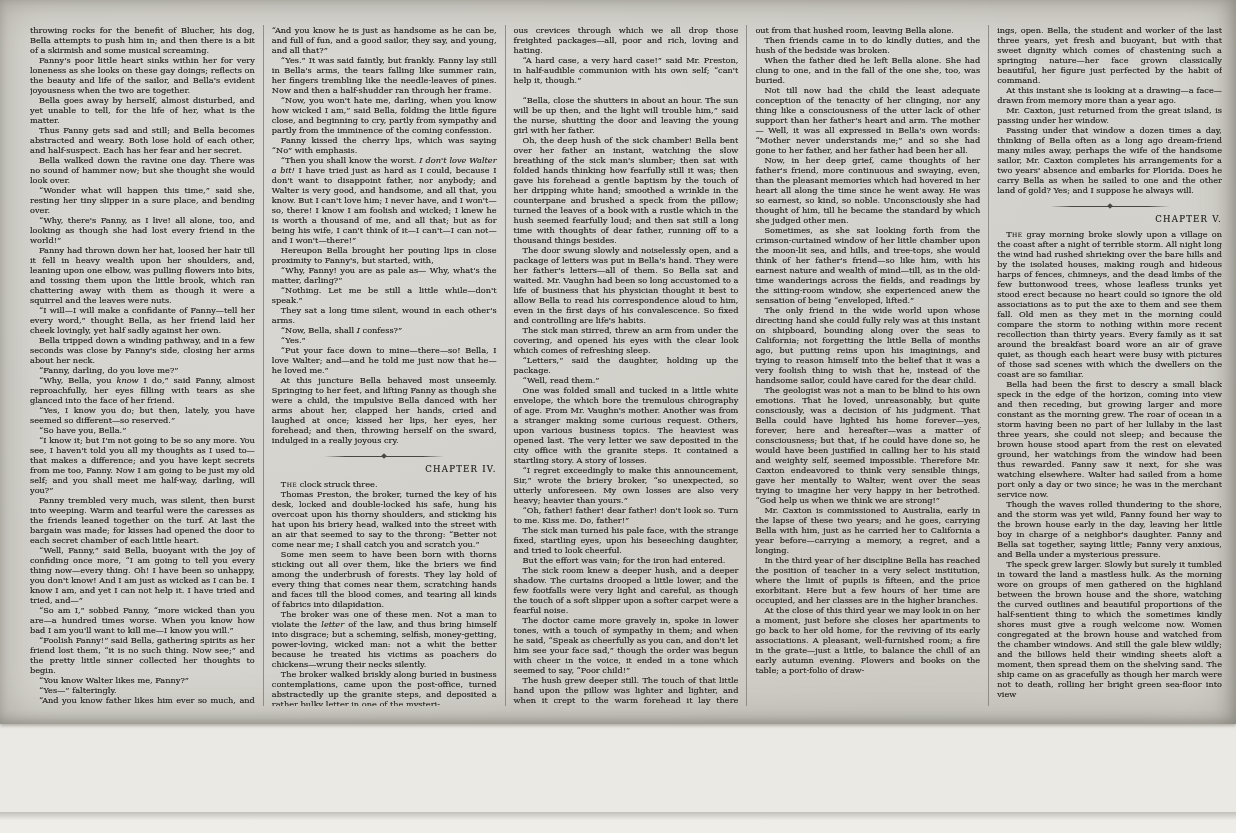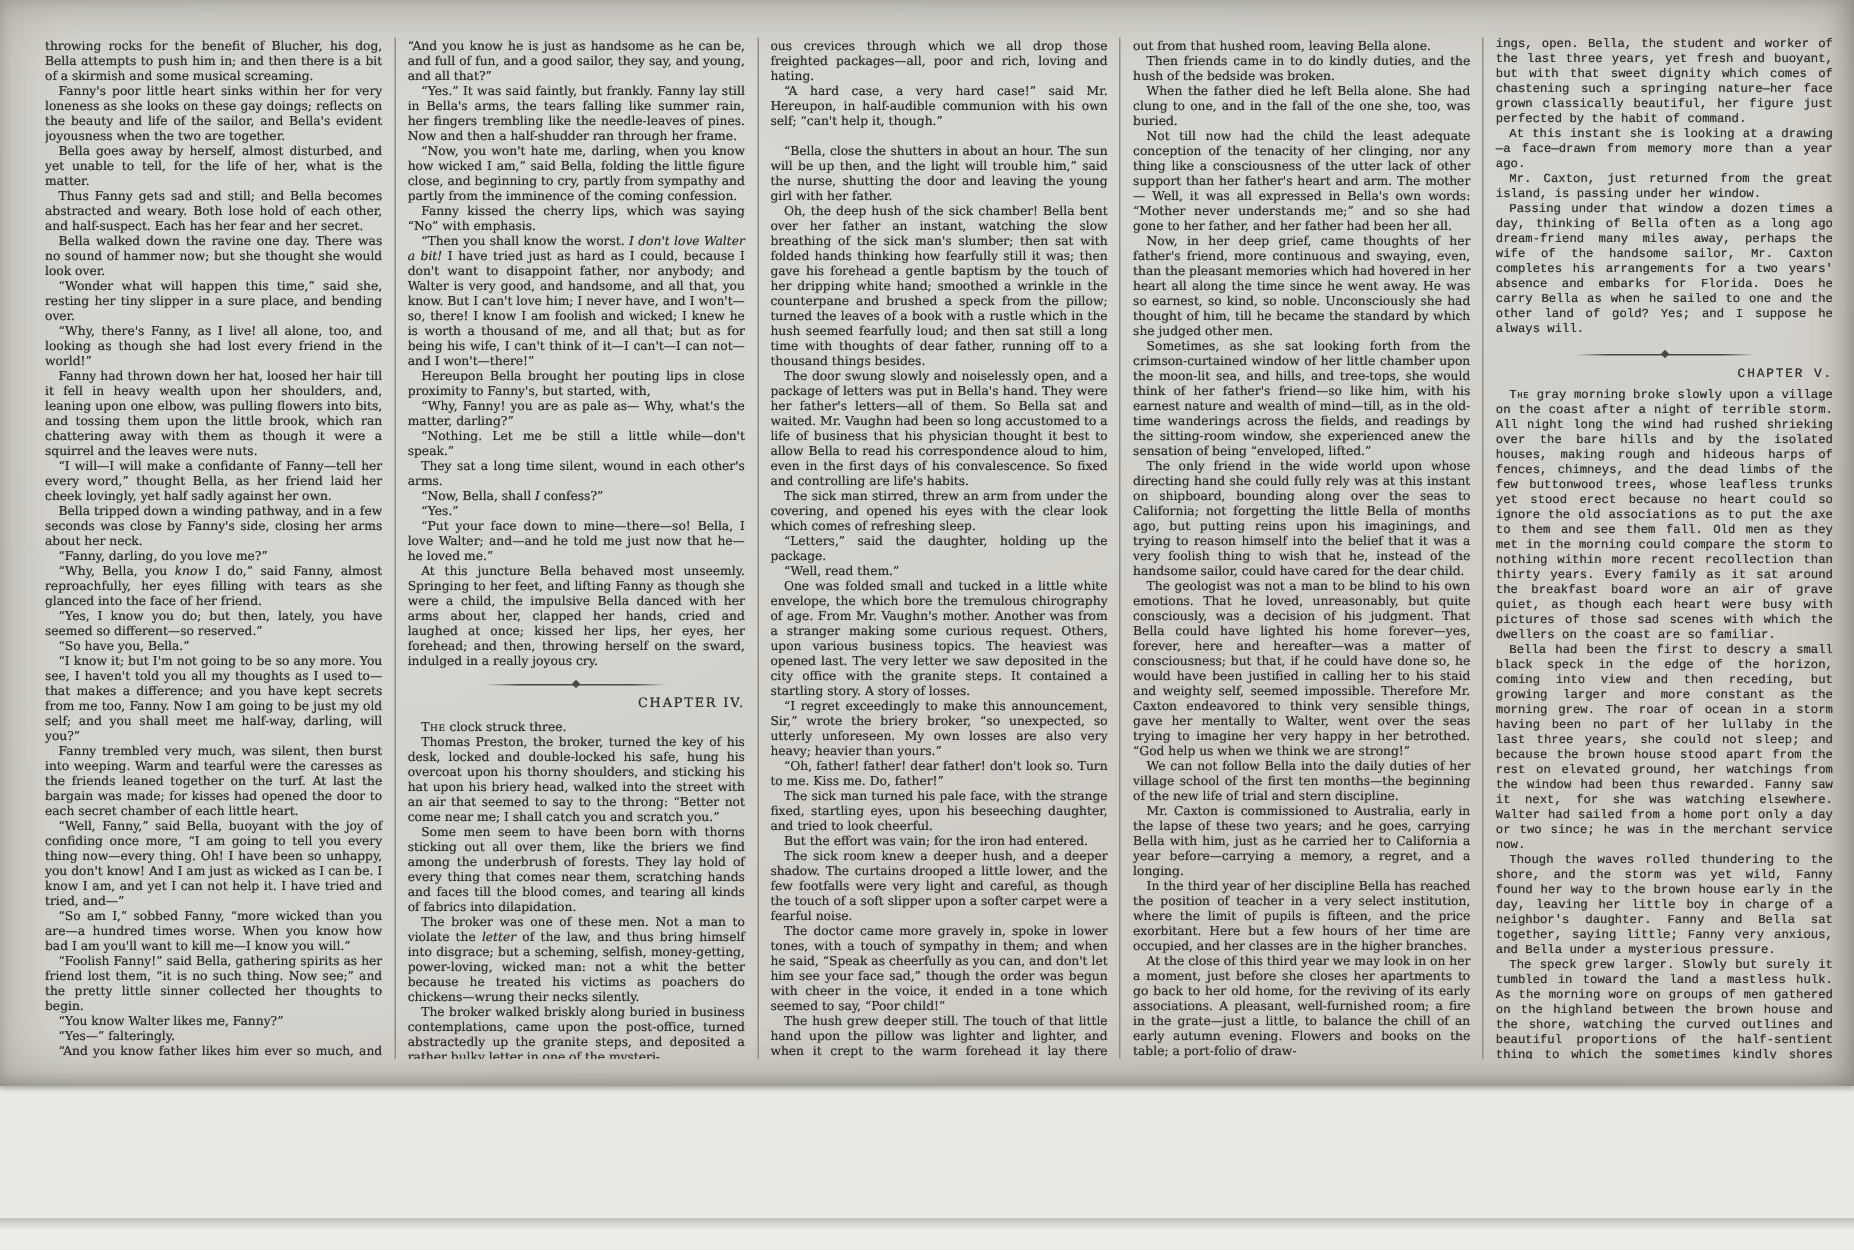--- a/index.html
+++ b/index.html
@@ -31,21 +31,21 @@
   .col {
     flex: 1 1 0;
     padding: 0 8px;
     overflow: hidden;
     font-size: 8.2px;
     line-height: 10px;
     color: #2f2d29;
     text-shadow: 0 0 0.45px rgba(45,42,38,0.65);
   }
   .col:first-child { padding-left: 0; }
-  .col:last-child  { padding-right: 0; font-family: Liberation Mono, monospace; }
+  .col:last-child  { padding-right: 0; }
   .col + .col { border-left: 1px solid #8f8d85; }
   p.para {
     margin: 0;
     text-indent: 9px;
     text-align: justify;
   }
   p.para.cont { text-indent: 0; }
   .lead-word { font-variant: small-caps; letter-spacing: 0.4px; margin-top: 12px; }
   .chapter-heading {
     text-align: right;
@@ -126,21 +126,21 @@
         <div class="ornament"></div>
         <div class="chapter-heading">CHAPTER IV.</div>
         <p class="para"><span class="lead-word">The</span> clock struck three.</p>
         <p class="para">Thomas Preston, the broker, turned the key of his desk, locked and double-locked his safe, hung his overcoat upon his thorny shoulders, and sticking his hat upon his briery head, walked into the street with an air that seemed to say to the throng: “Better not come near me; I shall catch you and scratch you.”</p>
         <p class="para">Some men seem to have been born with thorns sticking out all over them, like the briers we find among the underbrush of forests. They lay hold of every thing that comes near them, scratching hands and faces till the blood comes, and tearing all kinds of fabrics into dilapidation.</p>
         <p class="para">The broker was one of these men. Not a man to violate the <i>letter</i> of the law, and thus bring himself into disgrace; but a scheming, selfish, money-getting, power-loving, wicked man: not a whit the better because he treated his victims as poachers do chickens—wrung their necks silently.</p>
         <p class="para">The broker walked briskly along buried in business contemplations, came upon the post-office, turned abstractedly up the granite steps, and deposited a rather bulky letter in one of the mysteri-</p>
       </div>
     <div class="col">
         <p class="para cont">ous crevices through which we all drop those freighted packages—all, poor and rich, loving and hating.</p>
-        <p class="para">“A hard case, a very hard case!” said Mr. Hereupon, in half-audible communion with his own self; “can't help it, though.”</p>
+        <p class="para">“A hard case, a very hard case!” said Mr. Preston, in half-audible communion with his own self; “can't help it, though.”</p>
         <div class="scene-break"></div>
         <p class="para">“Bella, close the shutters in about an hour. The sun will be up then, and the light will trouble him,” said the nurse, shutting the door and leaving the young girl with her father.</p>
         <p class="para">Oh, the deep hush of the sick chamber! Bella bent over her father an instant, watching the slow breathing of the sick man's slumber; then sat with folded hands thinking how fearfully still it was; then gave his forehead a gentle baptism by the touch of her dripping white hand; smoothed a wrinkle in the counterpane and brushed a speck from the pillow; turned the leaves of a book with a rustle which in the hush seemed fearfully loud; and then sat still a long time with thoughts of dear father, running off to a thousand things besides.</p>
         <p class="para">The door swung slowly and noiselessly open, and a package of letters was put in Bella's hand. They were her father's letters—all of them. So Bella sat and waited. Mr. Vaughn had been so long accustomed to a life of business that his physician thought it best to allow Bella to read his correspondence aloud to him, even in the first days of his convalescence. So fixed and controlling are life's habits.</p>
         <p class="para">The sick man stirred, threw an arm from under the covering, and opened his eyes with the clear look which comes of refreshing sleep.</p>
         <p class="para">“Letters,” said the daughter, holding up the package.</p>
         <p class="para">“Well, read them.”</p>
         <p class="para">One was folded small and tucked in a little white envelope, the which bore the tremulous chirography of age. From Mr. Vaughn's mother. Another was from a stranger making some curious request. Others, upon various business topics. The heaviest was opened last. The very letter we saw deposited in the city office with the granite steps. It contained a startling story. A story of losses.</p>
         <p class="para">“I regret exceedingly to make this announcement, Sir,” wrote the briery broker, “so unexpected, so utterly unforeseen. My own losses are also very heavy; heavier than yours.”</p>
         <p class="para">“Oh, father! father! dear father! don't look so. Turn to me. Kiss me. Do, father!”</p>
@@ -153,21 +153,20 @@
       </div>
     <div class="col">
         <p class="para cont">out from that hushed room, leaving Bella alone.</p>
         <p class="para">Then friends came in to do kindly duties, and the hush of the bedside was broken.</p>
         <p class="para">When the father died he left Bella alone. She had clung to one, and in the fall of the one she, too, was buried.</p>
         <p class="para">Not till now had the child the least adequate conception of the tenacity of her clinging, nor any thing like a consciousness of the utter lack of other support than her father's heart and arm. The mother— Well, it was all expressed in Bella's own words: “Mother never understands me;” and so she had gone to her father, and her father had been her all.</p>
         <p class="para">Now, in her deep grief, came thoughts of her father's friend, more continuous and swaying, even, than the pleasant memories which had hovered in her heart all along the time since he went away. He was so earnest, so kind, so noble. Unconsciously she had thought of him, till he became the standard by which she judged other men.</p>
         <p class="para">Sometimes, as she sat looking forth from the crimson-curtained window of her little chamber upon the moon-lit sea, and hills, and tree-tops, she would think of her father's friend—so like him, with his earnest nature and wealth of mind—till, as in the old-time wanderings across the fields, and readings by the sitting-room window, she experienced anew the sensation of being “enveloped, lifted.”</p>
         <p class="para">The only friend in the wide world upon whose directing hand she could fully rely was at this instant on shipboard, bounding along over the seas to California; not forgetting the little Bella of months ago, but putting reins upon his imaginings, and trying to reason himself into the belief that it was a very foolish thing to wish that he, instead of the handsome sailor, could have cared for the dear child.</p>
         <p class="para">The geologist was not a man to be blind to his own emotions. That he loved, unreasonably, but quite consciously, was a decision of his judgment. That Bella could have lighted his home forever—yes, forever, here and hereafter—was a matter of consciousness; but that, if he could have done so, he would have been justified in calling her to his staid and weighty self, seemed impossible. Therefore Mr. Caxton endeavored to think very sensible things, gave her mentally to Walter, went over the seas trying to imagine her very happy in her betrothed. “God help us when we think we are strong!”</p>
-        <p class="para">We can not follow Bella into the daily duties of her village school of the first ten months—the beginning of the new life of trial and stern discipline.</p>
         <p class="para">Mr. Caxton is commissioned to Australia, early in the lapse of these two years; and he goes, carrying Bella with him, just as he carried her to California a year before—carrying a memory, a regret, and a longing.</p>
         <p class="para">In the third year of her discipline Bella has reached the position of teacher in a very select institution, where the limit of pupils is fifteen, and the price exorbitant. Here but a few hours of her time are occupied, and her classes are in the higher branches.</p>
         <p class="para">At the close of this third year we may look in on her a moment, just before she closes her apartments to go back to her old home, for the reviving of its early associations. A pleasant, well-furnished room; a fire in the grate—just a little, to balance the chill of an early autumn evening. Flowers and books on the table; a port-folio of draw-</p>
       </div>
     <div class="col">
         <p class="para cont">ings, open. Bella, the student and worker of the last three years, yet fresh and buoyant, but with that sweet dignity which comes of chastening such a springing nature—her face grown classically beautiful, her figure just perfected by the habit of command.</p>
         <p class="para">At this instant she is looking at a drawing—a face—drawn from memory more than a year ago.</p>
         <p class="para">Mr. Caxton, just returned from the great island, is passing under her window.</p>
         <p class="para">Passing under that window a dozen times a day, thinking of Bella often as a long ago dream-friend many miles away, perhaps the wife of the handsome sailor, Mr. Caxton completes his arrangements for a two years' absence and embarks for Florida. Does he carry Bella as when he sailed to one and the other land of gold? Yes; and I suppose he always will.</p>
         <div class="ornament"></div>

